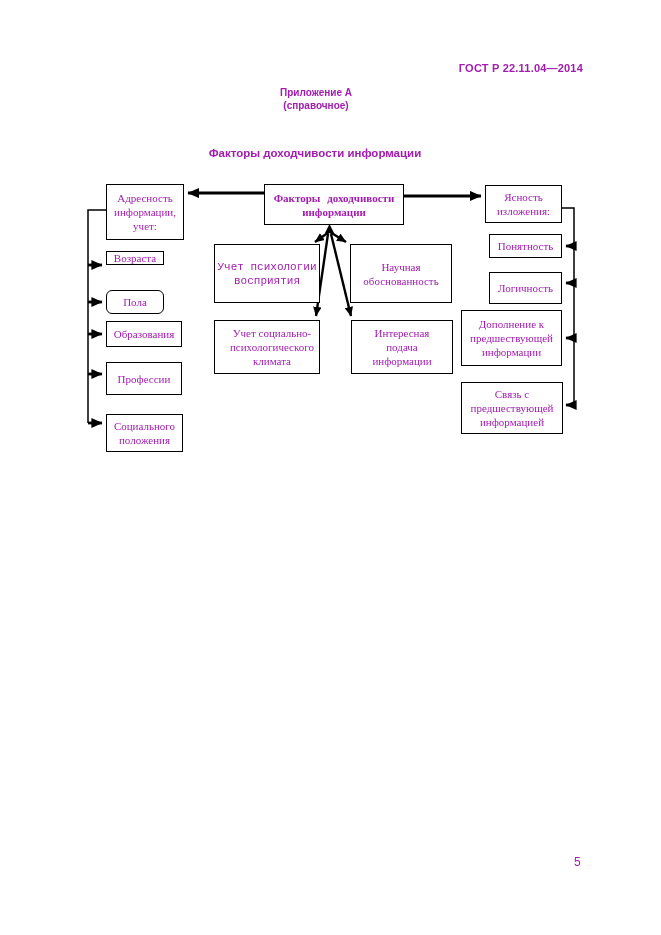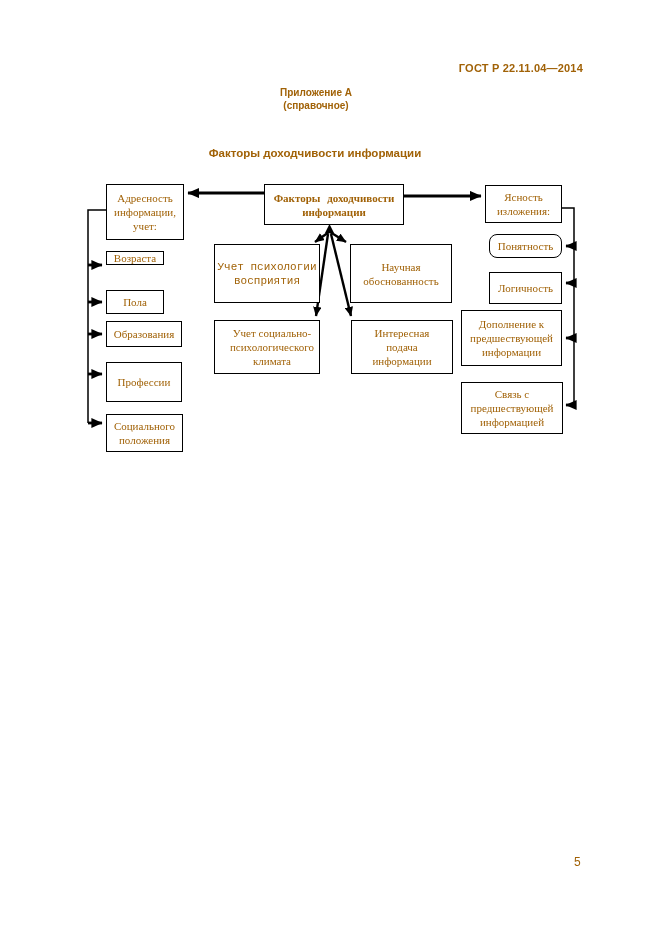--- a/index.html
+++ b/index.html
@@ -3,21 +3,21 @@
 <meta charset="utf-8">
 <style>
   * { margin: 0; padding: 0; box-sizing: border-box; }
   html, body { background: #ffffff; }
   .page {
     position: relative;
     width: 661px;
     height: 935px;
     background: #ffffff;
     font-family: "Liberation Serif", serif;
-    color: #a16207;
+    color: #a21caf;
     overflow: hidden;
   }
   .gost-header {
     position: absolute;
     top: 62px;
     right: 78px;
     font-family: "Liberation Sans", sans-serif;
     font-weight: bold;
     font-size: 11px;
     letter-spacing: 0.2px;
@@ -72,30 +72,30 @@
   }
   .box.bold {
     font-weight: bold;
     word-spacing: 4px;
     border-width: 1.4px;
   }
   
   .b-central   { left: 179px; top: 9px;   width: 140px; height: 41px; }
   .b-adres     { left: 21px;  top: 9px;   width: 78px;  height: 56px; }
   .b-age       { left: 21px;  top: 76px;  width: 58px;  height: 14px; }
-  .b-gender    { left: 21px;  top: 115px; width: 58px;  height: 24px; }
+  .b-gender    { left: 21px;  top: 115px; width: 58px;  height: 24px; border-radius: 6px; }
   .b-edu       { left: 21px;  top: 146px; width: 76px;  height: 26px; text-align: center; }
-  .b-prof      { left: 21px;  top: 187px; width: 76px;  height: 40px; }
+  .b-prof      { left: 21px;  top: 187px; width: 76px;  height: 33px; }
   .b-social    { left: 21px;  top: 239px; width: 77px;  height: 38px; }
   .b-psych     { left: 129px; top: 69px;  width: 106px; height: 59px; font-family: Liberation Mono, monospace; }
   .b-sci       { left: 265px; top: 69px;  width: 102px; height: 59px; }
   .b-climate   { left: 129px; top: 145px; width: 106px; height: 54px; padding-left: 12px; }
   .b-interest  { left: 266px; top: 145px; width: 102px; height: 54px; }
   .b-clarity   { left: 400px; top: 10px;  width: 77px;  height: 38px; }
-  .b-understand{ left: 404px; top: 59px;  width: 73px;  height: 24px; border-radius: 8px; }
+  .b-understand{ left: 404px; top: 59px;  width: 73px;  height: 24px; }
   .b-logic     { left: 404px; top: 97px;  width: 73px;  height: 32px; }
   .b-suppl     { left: 376px; top: 135px; width: 101px; height: 56px; }
   .b-link      { left: 376px; top: 207px; width: 102px; height: 52px; }
   .page-number {
     position: absolute;
     left: 574px;
     top: 855px;
     font-family: "Liberation Sans", sans-serif;
     font-size: 12px;
   }

